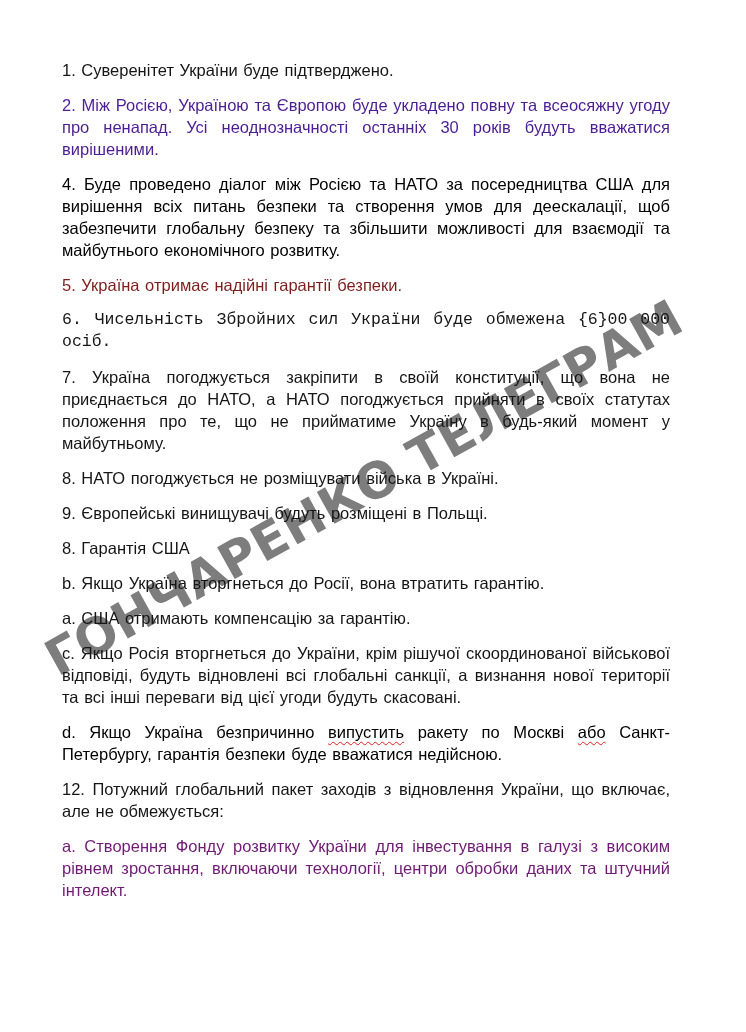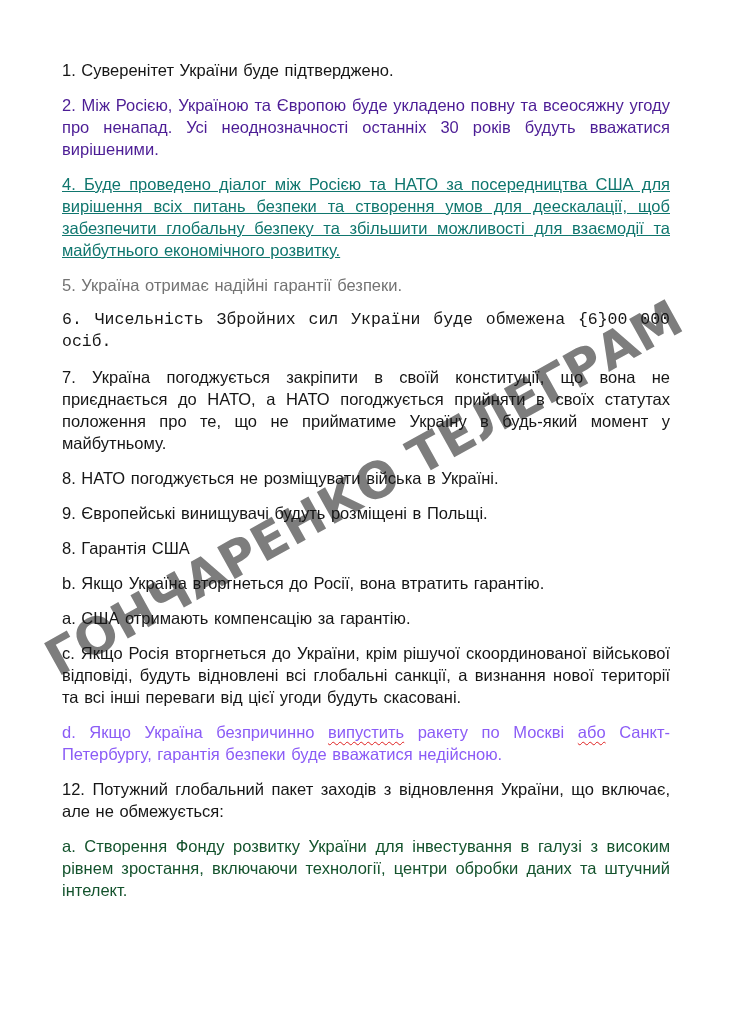--- a/index.html
+++ b/index.html
@@ -57,27 +57,27 @@
   }
 </style>
 </head>
 <body style="background: rgb(255, 255, 255);">
 
 <div class="page">
   <div class="watermark" style="color: rgb(125, 125, 125); transform: translate(-50%, -50%) rotate(-29deg);">ГОНЧАРЕНКО ТЕЛЕГРАМ</div>
   <div class="content">
       <p class="para" style="color: rgb(22, 22, 22);"><span>1. Суверенітет України буде підтверджено.</span></p>
       <p class="para" style="color: #4c1d95;"><span>2. Між Росією, Україною та Європою буде укладено повну та всеосяжну угоду про ненапад. Усі неоднозначності останніх 30 років будуть вважатися вирішеними.</span></p>
-      <p class="para" style="color: #0f766e; text-decoration: underline;"><span>4. Буде проведено діалог між Росією та НАТО за посередництва США для вирішення всіх питань безпеки та створення умов для деескалації, щоб забезпечити глобальну безпеку та збільшити можливості для взаємодії та майбутнього економічного розвитку.</span></p>
-      <p class="para" style="color: #737373;"><span>5. Україна отримає надійні гарантії безпеки.</span></p>
+      <p class="para" style="color: #000000;"><span>4. Буде проведено діалог між Росією та НАТО за посередництва США для вирішення всіх питань безпеки та створення умов для деескалації, щоб забезпечити глобальну безпеку та збільшити можливості для взаємодії та майбутнього економічного розвитку.</span></p>
+      <p class="para" style="color: #7f1d1d;"><span>5. Україна отримає надійні гарантії безпеки.</span></p>
       <p class="para" style="color: rgb(22, 22, 22); font-family: Liberation Mono, monospace;"><span>6. Чисельність Збройних сил України буде обмежена {6}00 000 осіб.</span></p>
       <p class="para" style="color: rgb(22, 22, 22);"><span>7. Україна погоджується закріпити в своїй конституції, що вона не приєднається до НАТО, а НАТО погоджується прийняти в своїх статутах положення про те, що не прийматиме Україну в будь-який момент у майбутньому.</span></p>
       <p class="para" style="color: rgb(22, 22, 22);"><span>8. НАТО погоджується не розміщувати війська в Україні.</span></p>
       <p class="para" style="color: rgb(22, 22, 22);"><span>9. Європейські винищувачі будуть розміщені в Польщі.</span></p>
       <p class="para" style="color: rgb(22, 22, 22);"><span>8. Гарантія США</span></p>
       <p class="para" style="color: rgb(22, 22, 22);"><span>b. Якщо Україна вторгнеться до Росії, вона втратить гарантію.</span></p>
       <p class="para" style="color: rgb(22, 22, 22);"><span>a. США отримають компенсацію за гарантію.</span></p>
       <p class="para" style="color: rgb(22, 22, 22);"><span>c. Якщо Росія вторгнеться до України, крім рішучої скоординованої військової відповіді, будуть відновлені всі глобальні санкції, а визнання нової території та всі інші переваги від цієї угоди будуть скасовані.</span></p>
-      <p class="para" style="color: #8b5cf6; margin-top: 13px;"><span>d. Якщо Україна безпричинно </span><span class="misspelled">випустить</span><span> ракету по Москві </span><span class="misspelled">або</span><span> Санкт-Петербургу, гарантія безпеки буде вважатися недійсною.</span></p>
+      <p class="para" style="color: #000000; margin-top: 13px;"><span>d. Якщо Україна безпричинно </span><span class="misspelled">випустить</span><span> ракету по Москві </span><span class="misspelled">або</span><span> Санкт-Петербургу, гарантія безпеки буде вважатися недійсною.</span></p>
       <p class="para" style="color: rgb(22, 22, 22);"><span>12. Потужний глобальний пакет заходів з відновлення України, що включає, але не обмежується:</span></p>
-      <p class="para" style="color: #14532d;"><span>a. Створення Фонду розвитку України для інвестування в галузі з високим рівнем зростання, включаючи технології, центри обробки даних та штучний інтелект.</span></p>
+      <p class="para" style="color: #701a75;"><span>a. Створення Фонду розвитку України для інвестування в галузі з високим рівнем зростання, включаючи технології, центри обробки даних та штучний інтелект.</span></p>
     </div>
 </div>
 
 </body></html>

